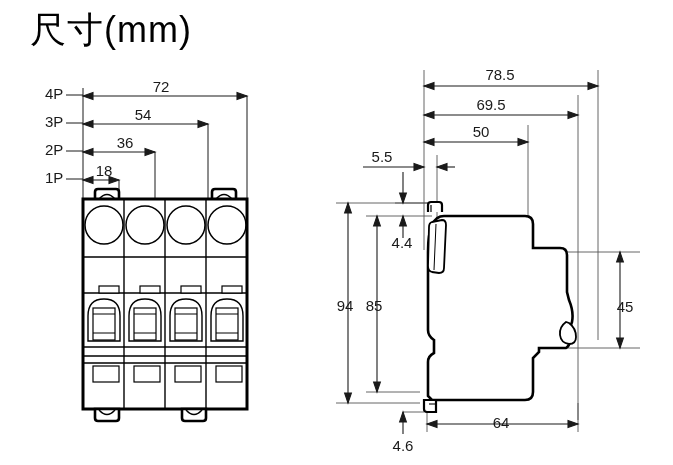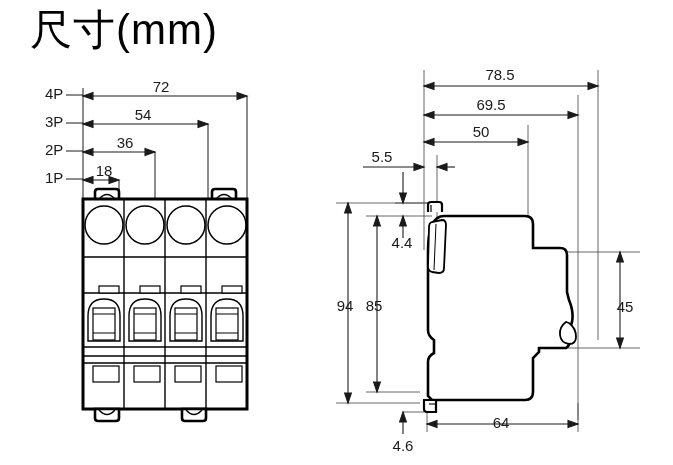--- a/index.html
+++ b/index.html
@@ -3,21 +3,21 @@
 <meta charset="utf-8">
 <style>
   html,body{margin:0;padding:0;background:#ffffff;}
   body{
     width:673px;height:465px;position:relative;overflow:hidden;
     font-family:"Liberation Sans","DejaVu Sans",sans-serif;
     color:#000000;
   }
   #page-title{
     position:absolute;left:30px;top:8px;
-    font-size:42px;line-height:44px;font-weight:400;
+    font-size:36px;line-height:44px;font-weight:400;
     letter-spacing:1px;white-space:nowrap;
   }
   #drawing{position:absolute;left:0;top:0;width:673px;height:465px;}
   .dim-text{
     font-family:"Liberation Sans","DejaVu Sans",sans-serif;
     font-size:15px;fill:#1a1a1a;
   }
   .pole-text{
     font-family:"Liberation Sans","DejaVu Sans",sans-serif;
     font-size:15px;fill:#1a1a1a;

